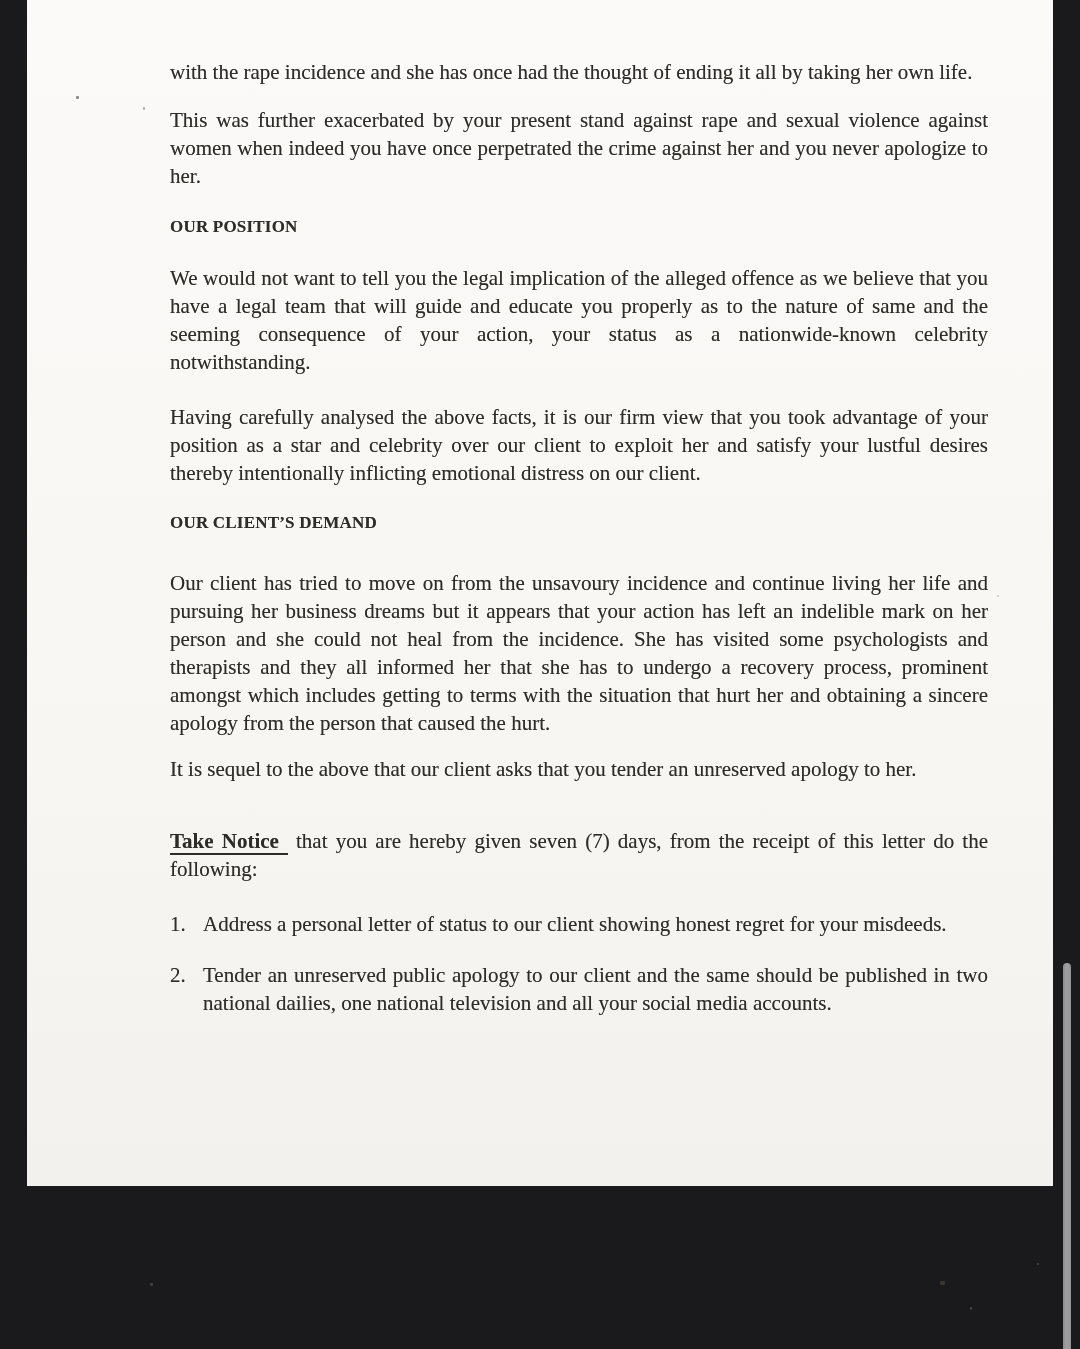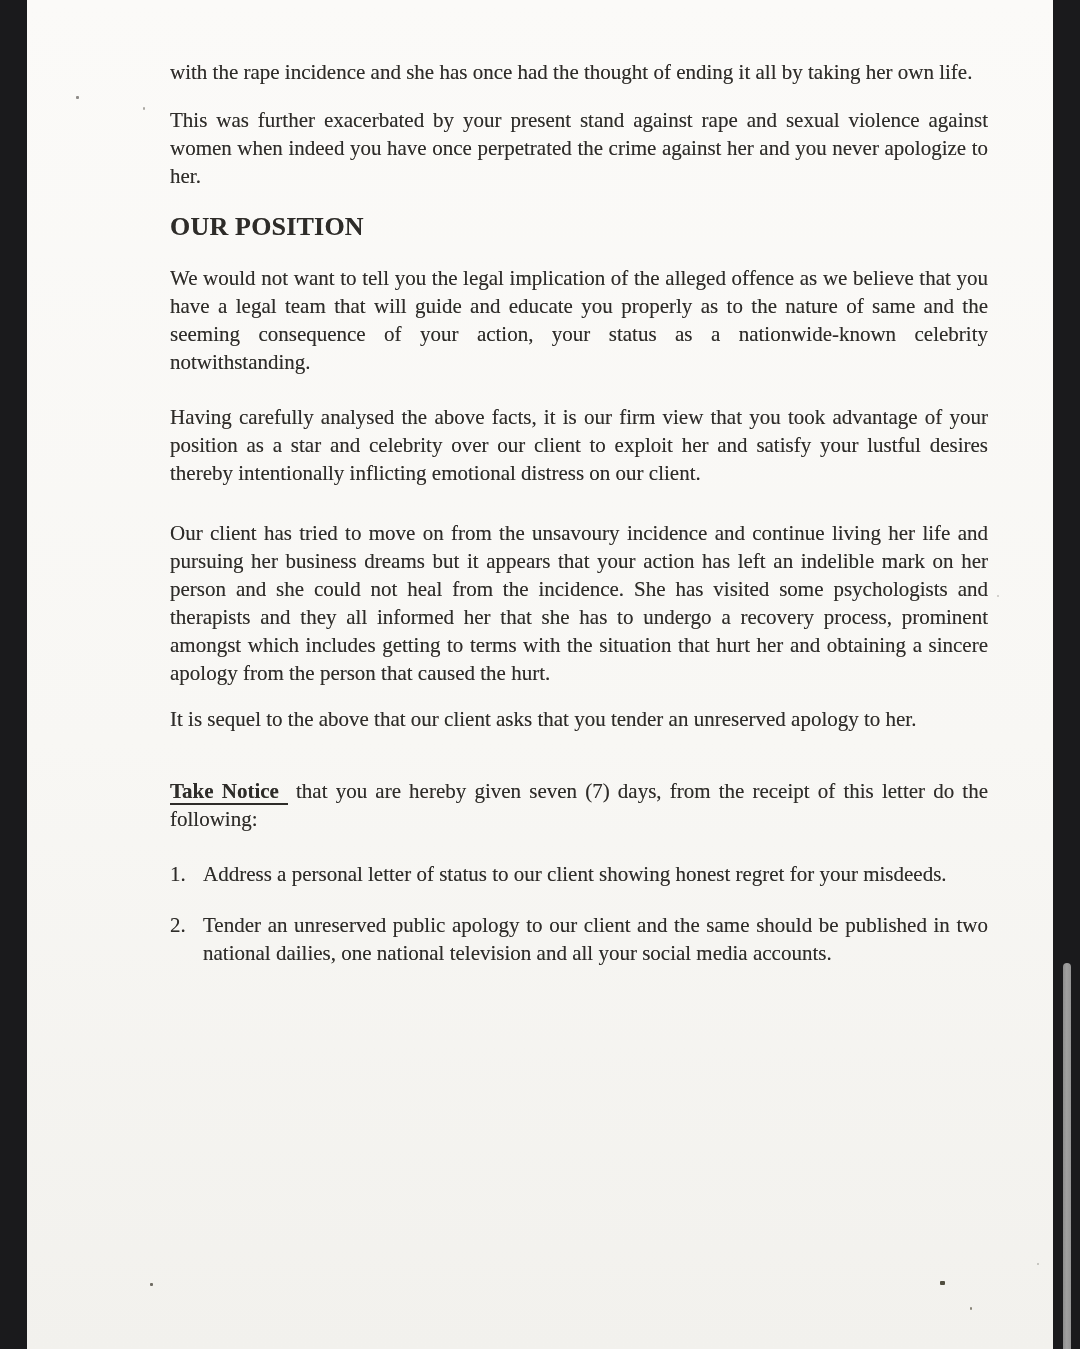--- a/index.html
+++ b/index.html
@@ -18,40 +18,40 @@
     background: var(--letterbox, #1a1a1c);
     z-index: 3;
   }
   .bar.left  { left: 0;  width: 27px; }
   .bar.right { right: 0; width: 27px; }
   .page {
     position: absolute;
     left: 27px;
     top: 0;
     width: 1026px;
-    height: 1349px;
+    height: 1186px;
     background: linear-gradient(180deg, #fbfaf8 0%, var(--paper, #f8f7f4) 55%, #f2f1ed 100%);
     z-index: 1;
   }
   .content {
     position: absolute;
     left: 143px;
     top: 0;
     width: 818px;
     padding-top: 58px;
     color: var(--ink, #2e2c29);
     font-size: 21px;
     line-height: 28px;
     text-align: justify;
     text-shadow: 0 0 0.6px rgba(46, 44, 41, 0.45);
   }
   .para { margin: 0; }
   .heading {
     margin: 0;
-    font-size: 26px;
+    font-size: 17px;
     font-weight: bold;
     letter-spacing: 0.2px;
     text-align: left;
   }
   .blk-p2  { margin-top: 20px; }
   .blk-h1  { margin-top: 23px; }
   .blk-p3  { margin-top: 27px; }
   .blk-p4  { margin-top: 23px; }
   .blk-h2  { margin-top: 22px; }
   .blk-p5  { margin-top: 32px; }
@@ -101,20 +101,21 @@
     <p class="para">with the rape incidence and she has once had the thought of ending it all by taking her own life.</p>
 
     <p class="para blk-p2">This was further exacerbated by your present stand against rape and sexual violence against women when indeed you have once perpetrated the crime against her and you never apologize to her.</p>
 
     <h2 class="heading blk-h1">OUR POSITION</h2>
 
     <p class="para blk-p4">We would not want to tell you the legal implication of the alleged offence as we believe that you have a legal team that will guide and educate you properly as to the nature of same and the seeming consequence of your action, your status as a nationwide-known celebrity notwithstanding.</p>
 
     <p class="para blk-p3">Having carefully analysed the above facts, it is our firm view that you took advantage of your position as a star and celebrity over our client to exploit her and satisfy your lustful desires thereby intentionally inflicting emotional distress on our client.</p>
 
+    <h2 class="heading blk-h2">OUR CLIENT’S DEMAND</h2>
 
     <p class="para blk-p5">Our client has tried to move on from the unsavoury incidence and continue living her life and pursuing her business dreams but it appears that your action has left an indelible mark on her person and she could not heal from the incidence. She has visited some psychologists and therapists and they all informed her that she has to undergo a recovery process, prominent amongst which includes getting to terms with the situation that hurt her and obtaining a sincere apology from the person that caused the hurt.</p>
 
     <p class="para blk-p6">It is sequel to the above that our client asks that you tender an unreserved apology to her.</p>
 
     <p class="para blk-p7"><span class="tn-lead">Take Notice</span><span> that you are hereby given seven (7) days, from the receipt of this letter do the following:</span></p>
 
     <div class="list-item blk-li1">
       <span class="num">1.</span>
       <span class="li-text">Address a personal letter of status to our client showing honest regret for your misdeeds.</span>

